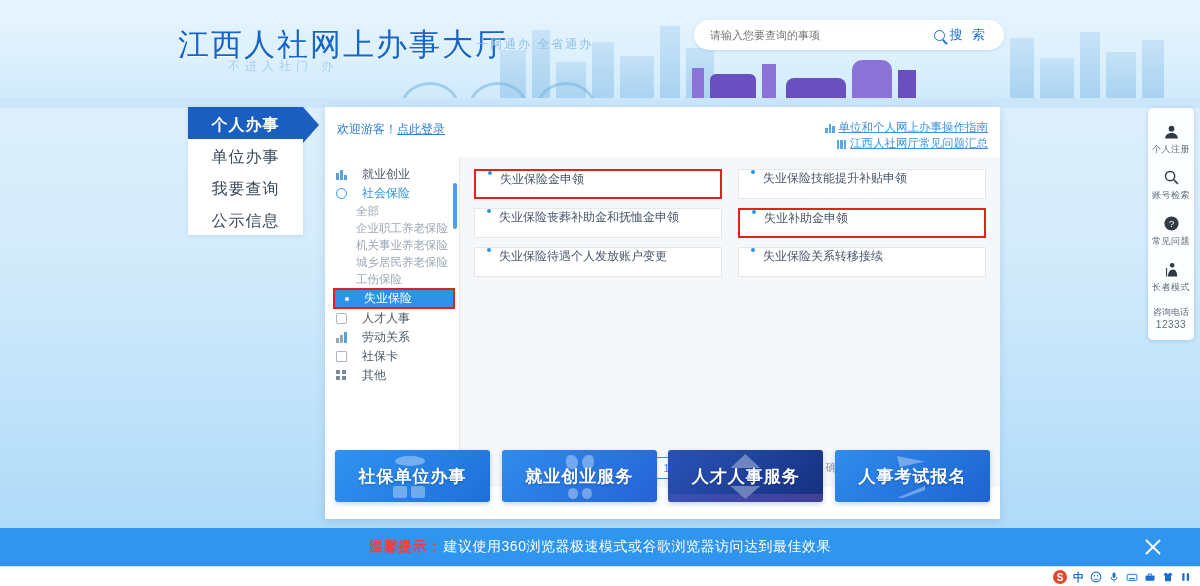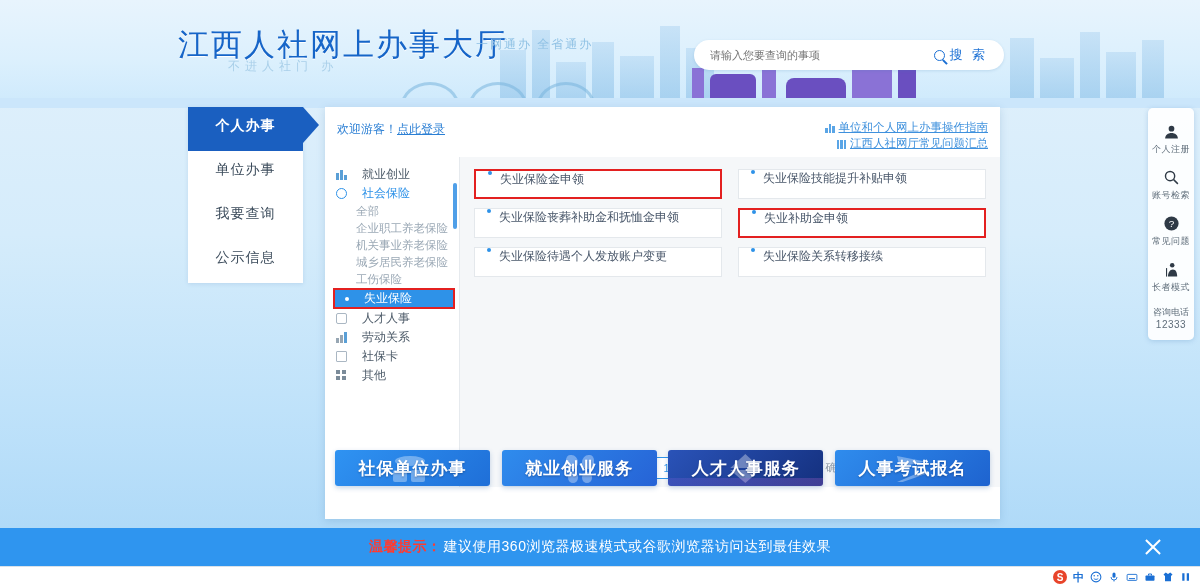--- a/index.html
+++ b/index.html
@@ -50,21 +50,21 @@
     position:absolute; left:476px; top:36px;
     font-size:12px; color:#8fc1e4; letter-spacing:2px; white-space:nowrap;
   }
   #siteSub {
     position:absolute; left:228px; top:58px;
     font-size:12px; color:#a9cfe9; letter-spacing:5px; white-space:nowrap;
   }
 
   
   #searchWrap {
-    position:absolute; left:694px; top:40px; width:310px; height:30px;
+    position:absolute; left:694px; top:20px; width:310px; height:30px;
     background:#ffffff; border-radius:15px;
     display:flex; align-items:center;
     box-shadow:0 1px 3px rgba(60,120,170,.18);
   }
   #searchInput {
     flex:1; border:none; outline:none; background:transparent;
     font-size:11px; color:#9aa7b3; padding-left:16px;
     font-family:"Liberation Sans","DejaVu Sans",sans-serif;
   }
   #searchBtn {
@@ -81,22 +81,22 @@
     width:6px; height:1.8px; background:#1a6fd4; transform:rotate(45deg);
   }
 
   
   #leftNav {
     position:absolute; left:188px; top:107px; width:115px;
     background:#ffffff;
     box-shadow:0 1px 4px rgba(80,130,180,.18);
   }
   .nav-item {
-    height:44px; line-height:36px; text-align:center;
-    font-size:14px; color:#3a4a5a; cursor:pointer; letter-spacing:1px;
+    height:32px; line-height:36px; text-align:center;
+    font-size:16px; color:#3a4a5a; cursor:pointer; letter-spacing:1px;
   }
   .nav-item.active {
     position:relative; background:#1a5fc0; color:#fff; font-weight:bold;
   }
   .nav-item.active:after {
     content:""; position:absolute; right:-16px; top:0;
     border-top:18px solid transparent; border-bottom:18px solid transparent;
     border-left:16px solid #1a5fc0;
   }
 
@@ -192,21 +192,21 @@
   .pg.dis { color:#cdd5dd; }
   .pg.plain { border:none; background:transparent; color:#8d99a5; }
   .pg-in { width:26px; }
 
   
   #quickRow {
     position:absolute; left:335px; top:450px; width:655px; height:52px;
     display:flex; justify-content:space-between;
   }
   .qbtn {
-    width:155px; height:36px; border-radius:3px;
+    width:155px; height:52px; border-radius:3px;
     color:#fff; font-size:17px; font-weight:bold; letter-spacing:1px;
     display:flex; align-items:center; justify-content:center;
     cursor:pointer; position:relative; overflow:hidden;
     box-shadow:0 2px 5px rgba(30,90,160,.25);
   }
   .q1 { background:linear-gradient(135deg,#2f93f2,#1f6fd8); }
   .q2 { background:linear-gradient(135deg,#2f8ced,#2663d6); }
   .q3 { background:linear-gradient(135deg,#2a53b8,#14307e); }
   .q4 { background:linear-gradient(135deg,#2f8ced,#1e63cf);font-family:Liberation Serif, serif; }
   .qbtn .deco {

